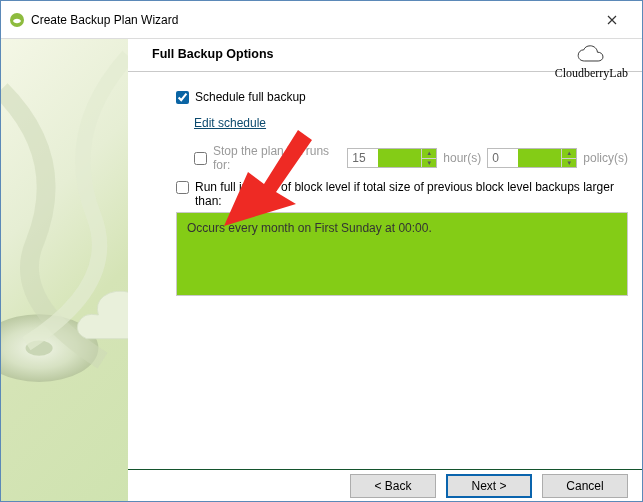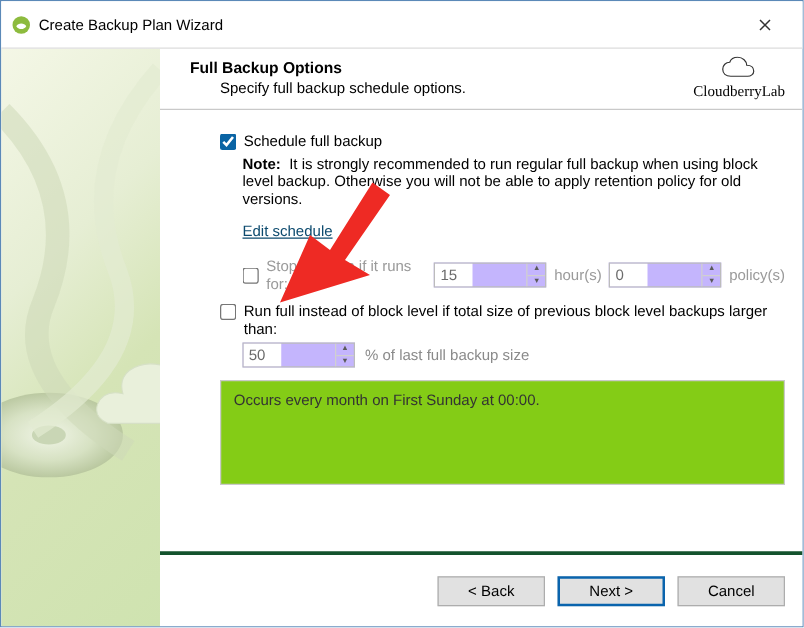--- a/index.html
+++ b/index.html
@@ -22,28 +22,28 @@
   .sep { height: 1px; background: #c9c9c9; margin: 0 0 8px 0; }
   .content { padding: 6px 14px 10px 14px; position: relative; flex: 1; margin-left: 20px; }
   label.row { display: flex; align-items: flex-start; gap: 6px; margin: 4px 0; }
   input[type=checkbox] { width: 13px; height: 13px; margin: 1px 0 0 0; accent-color: #0a64a4; }
   .note { margin: 4px 0 4px 32px; font-size: 12px; }
   .note b { font-weight: 700; }
   .link { color: #0c4a6e; text-decoration: underline; margin: 8px 0 10px 32px; display: inline-block; cursor: pointer; }
   .stoprow { margin: 4px 0 6px 32px; display: flex; align-items: center; gap: 6px; }
   .runrow { margin: 8px 0 4px 14px; display: flex; align-items: flex-start; gap: 6px; }
   .pctrow { margin: 4px 0 10px 32px; display: flex; align-items: center; gap: 8px; color: #8a8a8a; }
-  .spin { display: inline-flex; border: 1px solid #bcbcbc; background: #c4b5fd; height: 20px; gap: 43px; }
+  .spin { display: inline-flex; border: 1px solid #bcbcbc; background: #84cc16; height: 20px; gap: 43px; }
   .spin input { width: 30px; border: none; padding: 1px 4px; font-size: 12px; outline: none; background: #fff; color: #6b6b6b; }
   .spin .arrows { width: 15px; display: flex; flex-direction: column; border-left: 1px solid #d0d0d0; }
   .spin .arrows div { flex: 1; display: flex; align-items: center; justify-content: center; font-size: 6px; color: #5a5a5a; cursor: pointer; }
   .spin .arrows div:first-child { border-bottom: 1px solid #d0d0d0; }
   .disabled { color: #9a9a9a; }
   .occurs { margin: 4px 0 0 14px; border: 1px solid #c9c9c9; background: #84cc16; padding: 8px 10px; height: 84px; color: #333; width: 452px; }
-  .footer { height: 60px; border-top: 3px solid #14532d; display: flex; align-items: center; justify-content: flex-end; gap: 10px; padding: 0 14px; }
+  .footer { height: 32px; border-top: 1px solid #14532d; display: flex; align-items: center; justify-content: flex-end; gap: 10px; padding: 0 14px; }
   .btn { width: 86px; height: 24px; font-size: 12px; background: #e1e1e1; border: 1px solid #adadad; cursor: pointer; display: inline-flex; align-items: center; justify-content: center; }
   .btn.primary { border: 2px solid #0a64ad; background: #e1e1e1; }
   .arrow-overlay { position: absolute; left: 20px; top: 46px; pointer-events: none; }
 </style>
 </head>
 <body>
 
 <div class="window">
 
   <div class="titlebar">
@@ -76,43 +76,38 @@
         <ellipse cx="45" cy="365" rx="16" ry="9" fill="#c9d6b5"></ellipse>
         <path d="M0 60 Q80 140 40 240 Q10 310 120 380" stroke="#cdd9b8" stroke-width="22" fill="none" opacity="0.55"></path>
         <path d="M150 20 Q70 110 110 210 Q140 290 30 360" stroke="#e2ebd2" stroke-width="18" fill="none" opacity="0.7"></path>
         <path d="M155 300 q-20 -6 -34 4 q-10 8 -6 22 q-18 -4 -24 10 q-4 12 10 18 l60 0z" fill="#e9f0db" stroke="#d6e0c6"></path>
       </svg>
     </div>
 
     <div class="main">
       <div class="header">
         <div class="h-title">Full Backup Options</div>
-        <div class="h-sub">Specify full backup schedule options.</div>
         <div class="brand">
           <div class="cloud">
             <svg viewBox="0 0 40 26">
                 <path d="M12 20c-5 0-8-3-8-7 0-4 3-7 7-7 1-3 4-5 8-5 5 0 9 4 9 8 4 0 7 2 7 6 0 3-3 5-6 5z" fill="none" stroke="#333" stroke-width="1.2"></path>
               </svg>
           </div>
           <div class="bt">CloudberryLab</div>
         </div>
       </div>
       <div class="sep"></div>
 
       <div class="content">
 
         <label class="row" style="margin-left:14px">
           <input type="checkbox" checked="" style="">
           <span>Schedule full backup</span>
         </label>
 
-        <div class="note">
-          <b>Note:</b>
-          &nbsp;<span>It is strongly recommended to run regular full backup when using block level backup. Otherwise you will not be able to apply retention policy for old versions.</span>
-        </div>
 
         <a class="link">Edit schedule</a>
 
         <div class="stoprow">
           <input type="checkbox" style="">
           <span class="disabled">Stop the plan if it runs for:</span>
           <span class="spin">
             <input disabled="" value="15" style="">
             <span class="arrows">
                 <div>▲</div>
@@ -128,30 +123,20 @@
               </span>
           </span>
           <span class="disabled">policy(s)</span>
         </div>
 
         <label class="runrow">
           <input type="checkbox" style="">
           <span>Run full instead of block level if total size of previous block level backups larger than:</span>
         </label>
 
-        <div class="pctrow">
-          <span class="spin">
-            <input disabled="" value="50" style="">
-            <span class="arrows">
-                <div>▲</div>
-                <div>▼</div>
-              </span>
-          </span>
-          <span>% of last full backup size</span>
-        </div>
 
         <div class="occurs">
           <span>Occurs every month on First Sunday at 00:00.</span>
         </div>
 
         <svg class="arrow-overlay" width="150" height="110">
           <polygon points="130,4 96,58 80,46 56,100 128,78 108,66 144,14" fill="#ee2a24"></polygon>
         </svg>
 
       </div>

